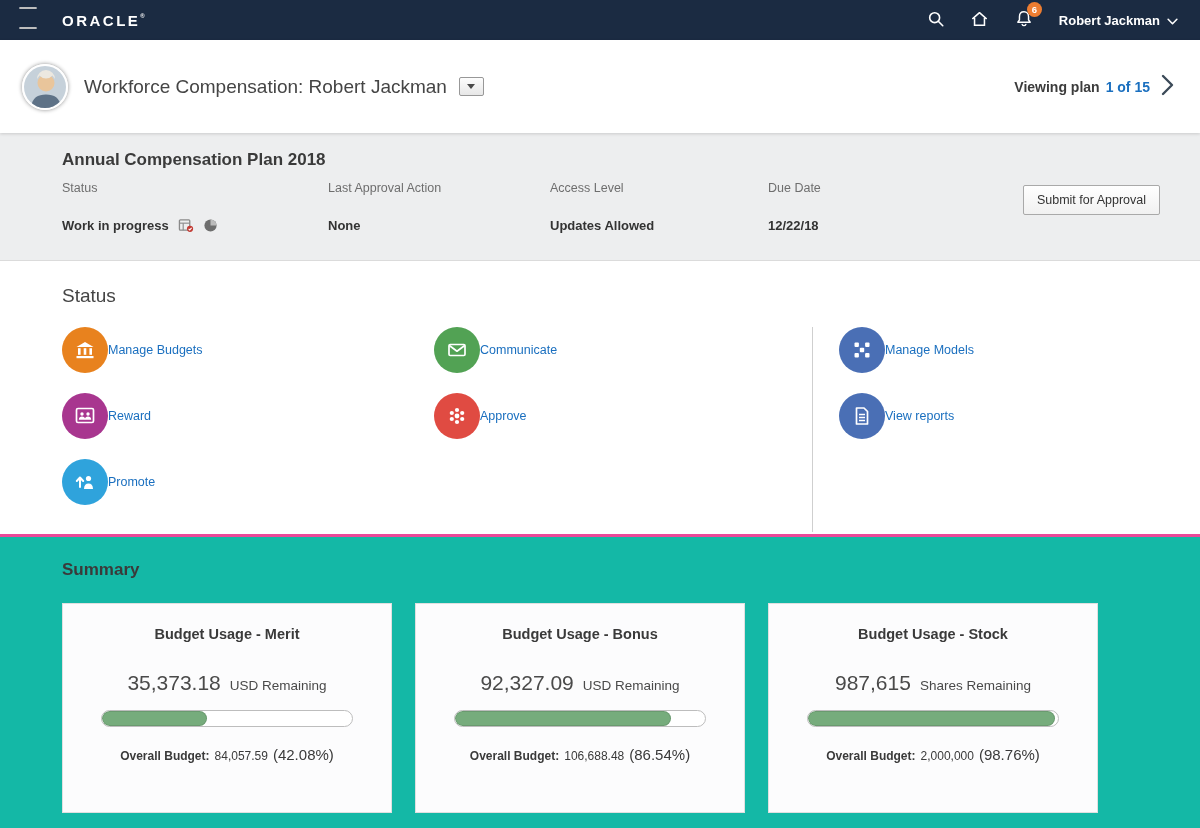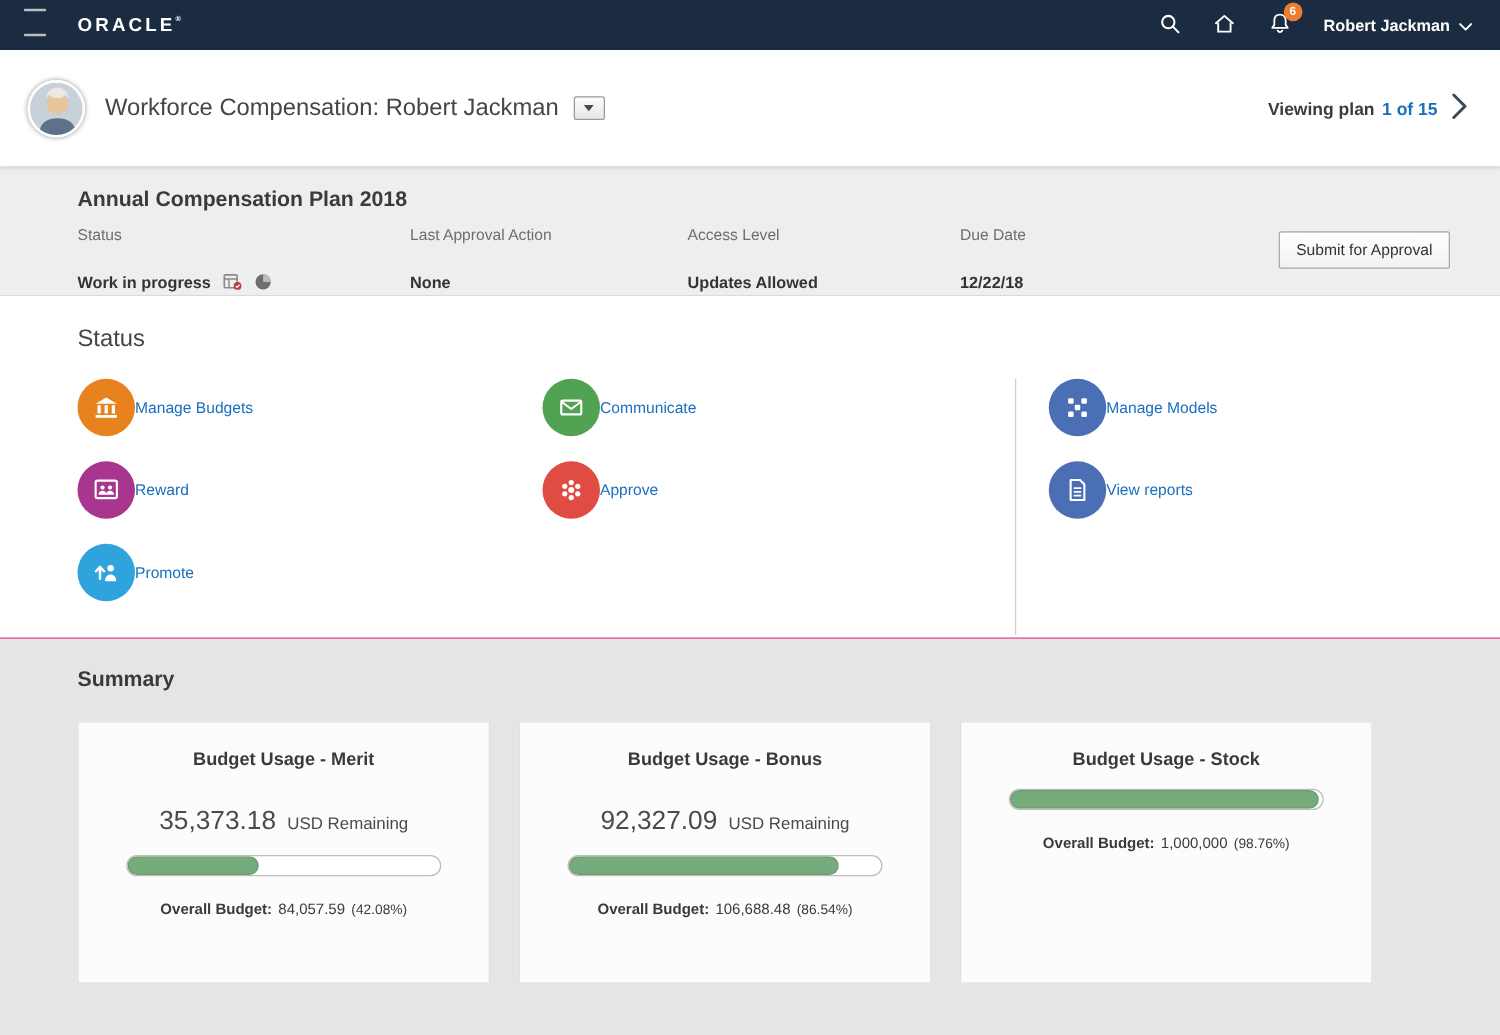--- a/index.html
+++ b/index.html
@@ -24,54 +24,54 @@
   .avatar { width:46px; height:46px; border-radius:50%; overflow:hidden; border:2px solid #fff; box-shadow:0 0 4px rgba(0,0,0,0.45); flex:none; }
   .page-title { font-size:19px; font-weight:400; color:#454545; margin-left:16px; }
   .title-dd { width:25px; height:19px; margin-left:12px; border:1px solid #989898; border-radius:2px; background:linear-gradient(#fdfdfd,#e7e7e7); display:flex; align-items:center; justify-content:center; cursor:pointer; }
   .title-dd .tri { width:0; height:0; border-left:4px solid transparent; border-right:4px solid transparent; border-top:5px solid #4a4a4a; }
   .viewing { margin-left:auto; display:flex; align-items:center; gap:6px; }
   .v-label { font-size:14px; font-weight:bold; color:#3c3c3c; }
   .v-value { font-size:14px; font-weight:bold; }
   .next-btn { background:none; border:none; cursor:pointer; display:flex; align-items:center; margin-left:5px; }
 
   
-  .plan { height:104px; background:#EDEEEF; border-bottom:1px solid #DBDBDB; padding:17px 40px 0 62px; flex:none; }
+  .plan { height:128px; background:#EDEEEF; border-bottom:1px solid #DBDBDB; padding:17px 40px 0 62px; flex:none; }
   .plan-title { font-size:17px; font-weight:bold; color:#3A3A3A; }
   .plan-fields { display:flex; margin-top:11px; align-items:flex-start; }
   .field { display:flex; flex-direction:column; gap:23px; }
   .field .flabel { font-size:12.5px; color:#6E6E6E; }
   .field .fvalue { font-size:13px; font-weight:bold; color:#333; }
   .f-status { width:266px; } .f-last { width:222px; } .f-access { width:218px; }
   .status-row { display:flex; gap:9px; }
   .submit-btn { margin-left:auto; margin-top:4px; background:linear-gradient(#ffffff,#f1f1f1); border:1px solid #A9A9A9; border-radius:2px; padding:7px 13px; font-size:12.5px; color:#333; cursor:pointer; font-family:inherit; }
 
   
   .tasks { background:#fff; padding:24px 40px 0 62px; height:273px; flex:none; }
   .tasks-title { font-size:19px; color:#454545; font-weight:400; }
   .tasks-grid { display:flex; margin-top:20px; align-items:stretch; }
   .t-col1 { width:372px; } .t-col2 { width:378px; }
   .t-col3 { flex:1; border-left:1px solid #CFCFCF; padding-left:26px; min-height:205px; }
   .task { display:flex; align-items:center; margin-bottom:20px; cursor:pointer; background:none; border:none; padding:0; font-family:inherit; }
   .task-circle { width:46px; height:46px; border-radius:50%; display:flex; align-items:center; justify-content:center; flex:none; }
   .task-label { font-size:12.5px; }
 
   
-  .summary { background:#e5e5e5; border-top:1px solid #ec4899; padding:23px 40px 0 62px; flex:1; }
+  .summary { background:#14b8a6; border-top:3px solid #ec4899; padding:23px 40px 0 62px; flex:1; }
   .summary-title { font-size:17px; font-weight:bold; color:#3A3A3A; }
   .cards { display:flex; gap:23px; margin-top:23px; }
   .card { width:330px; height:210px; background:#FCFCFD; border:1px solid #E0E0E0; display:flex; flex-direction:column; align-items:center; }
   .card-title { margin-top:22px; font-size:14.5px; font-weight:bold; color:#3A3A3A; }
   .amount-row { margin-top:29px; display:flex; align-items:baseline; gap:9px; }
   .amount { font-size:21px; color:#4A4A4A; }
   .unit { font-size:13.5px; color:#4A4A4A; }
   .bar { margin-top:15px; width:252px; height:17px; border:1px solid #BDBDBD; border-radius:9px; background:#fff; overflow:hidden; }
   .fill { height:100%; border-radius:8px; box-shadow:inset 0 0 0 1px rgba(0,0,0,0.10); }
   .overall { margin-top:19px; font-size:12px; color:#3A3A3A; display:flex; gap:5px; align-items:baseline; }
   .overall .ol { font-weight:bold; }
-  .overall .op { font-size:11px; }
+  .overall .op { font-size:15px; }
 </style>
 </head>
 <body>
 
 <div class="page">
 
   <header class="navbar">
     <div class="nav-left">
       <button class="hamburger">
         <span class="bar"></span>
@@ -313,26 +313,30 @@
         </div>
         <div class="overall">
           <span class="ol">Overall Budget:</span>
           <span class="ov">106,688.48</span>
           <span class="op">(86.54%)</span>
         </div>
       </div>
 
       <div class="card">
         <div class="card-title">Budget Usage - Stock</div>
+        <div class="amount-row">
+          <span class="amount">987,615</span>
+          <span class="unit">Shares Remaining</span>
+        </div>
         <div class="bar">
           <div class="fill" style="background-color: rgb(118, 172, 124); width: 98.76%;"></div>
         </div>
         <div class="overall">
           <span class="ol">Overall Budget:</span>
-          <span class="ov">1,000,000</span>
+          <span class="ov">2,000,000</span>
           <span class="op">(98.76%)</span>
         </div>
       </div>
 
     </div>
   </section>
 
 </div>
 
 </body></html>

